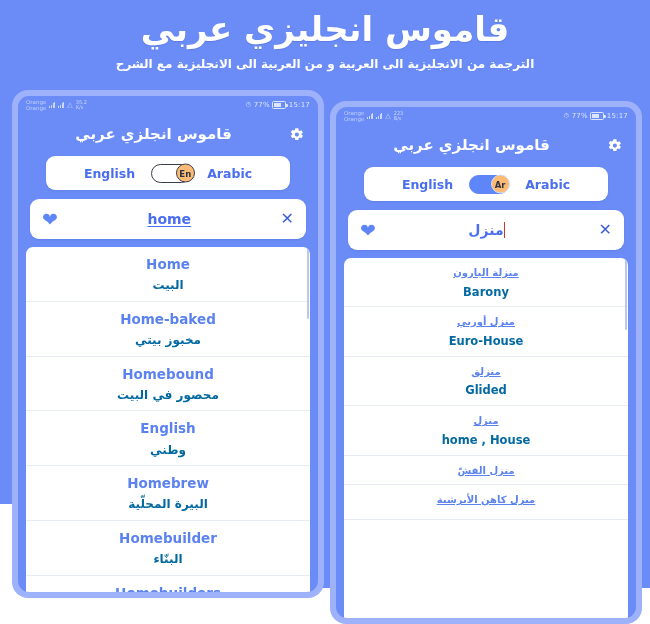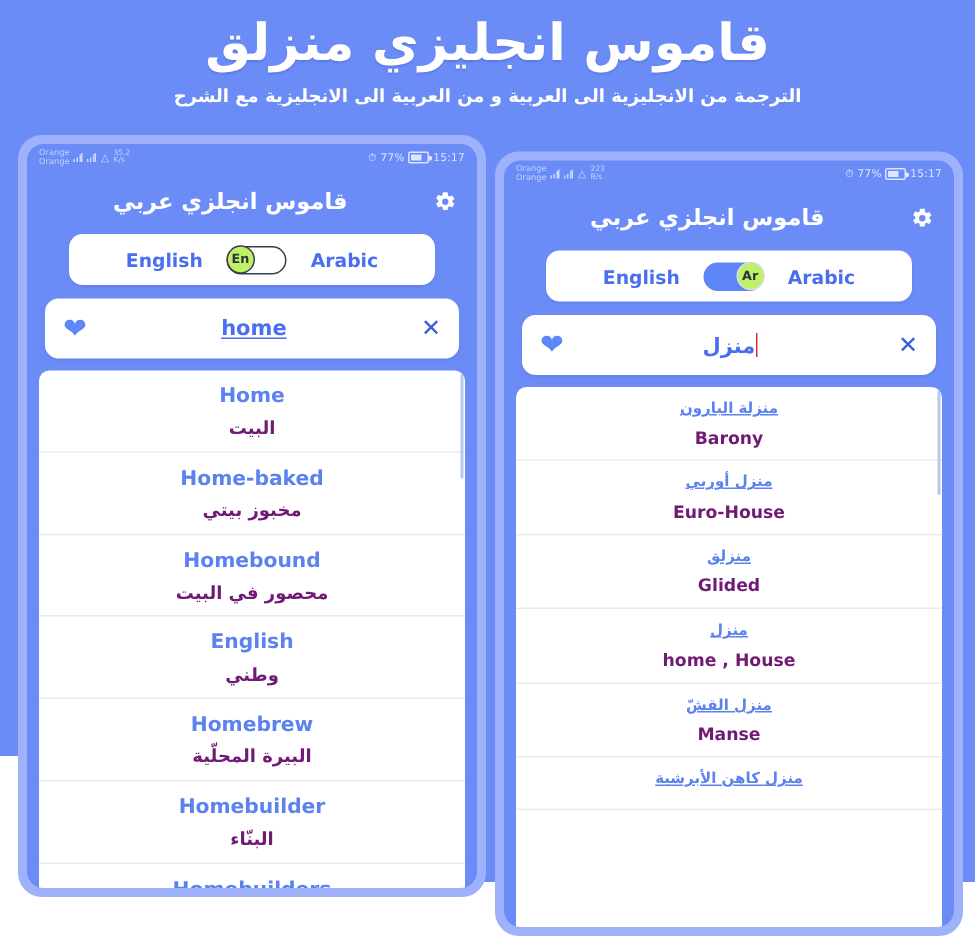--- a/index.html
+++ b/index.html
@@ -233,29 +233,30 @@
     background: #5e86f8;
     border-color: #5e86f8;
   }
   .knob {
     position: absolute;
     top: 50%;
     transform: translateY(-50%);
     width: 19px;
     height: 19px;
     border-radius: 50%;
-    background: #bef264;
+    background: #fdba74;
     border: 1.4px solid #3a3f4a;
     box-sizing: border-box;
     display: flex;
     align-items: center;
     justify-content: center;
     font-size: 8.5px;
     font-weight: bold;
     color: #2d3340;
+    margin-left: 25px;
   }
   .switch .knob { left: -1.4px; }
   .switch.on .knob { left: auto; right: -1.4px; border-color:#d7dde9; color:#2d3340;}
 
   
   .search-card {
     margin: 9px 12px 0 12px;
     background: #ffffff;
     border-radius: 9px;
     height: 40px;
@@ -317,21 +318,21 @@
   }
   .r-term {
     color: #5b82ef;
     font-size: 13.5px;
     font-weight: bold;
     line-height: 1.35;
   }
   .r-term.ar { direction: rtl; font-size: 10px; text-decoration: underline; }
   .r-def {
     margin-top: 5px;
-    color: #701a75;
+    color: #0369a1;
     font-size: 11.5px;
     font-weight: bold;
     line-height: 1.3;
   }
   .r-def.ar { direction: rtl; font-size: 12px; }
   .scrollbar {
     position: absolute;
     right: 1px;
     top: 2px;
     width: 2.5px;
@@ -342,21 +343,21 @@
 </style>
 </head>
 <body>
 
 <div class="promo">
 
   <div class="bottom-white"></div>
   <div class="bottom-white-left"></div>
 
   <div class="header">
-    <div class="title">قاموس انجليزي منزلق</div>
+    <div class="title">قاموس انجليزي عربي</div>
     <div class="subtitle">الترجمة من الانجليزية الى العربية و من العربية الى الانجليزية مع الشرح</div>
   </div>
 
   <div class="phone phone-left">
     <div class="screen">
 
       <div class="statusbar">
         <div class="sb-left">
           <div class="carrier">
             <div>Orange</div>
@@ -523,21 +524,20 @@
         <div class="result-row">
           <div class="r-term ar">منزلق</div>
           <div class="r-def">Glided</div>
         </div>
         <div class="result-row">
           <div class="r-term ar">منزل</div>
           <div class="r-def">home , House</div>
         </div>
         <div class="result-row">
           <div class="r-term ar">منزل القشّ</div>
-          <div class="r-def">Manse</div>
         </div>
         <div class="result-row">
           <div class="r-term ar">منزل كاهن الأبرشية</div>
           <div class="r-def"></div>
         </div>
       </div>
 
     </div>
   </div>
 

